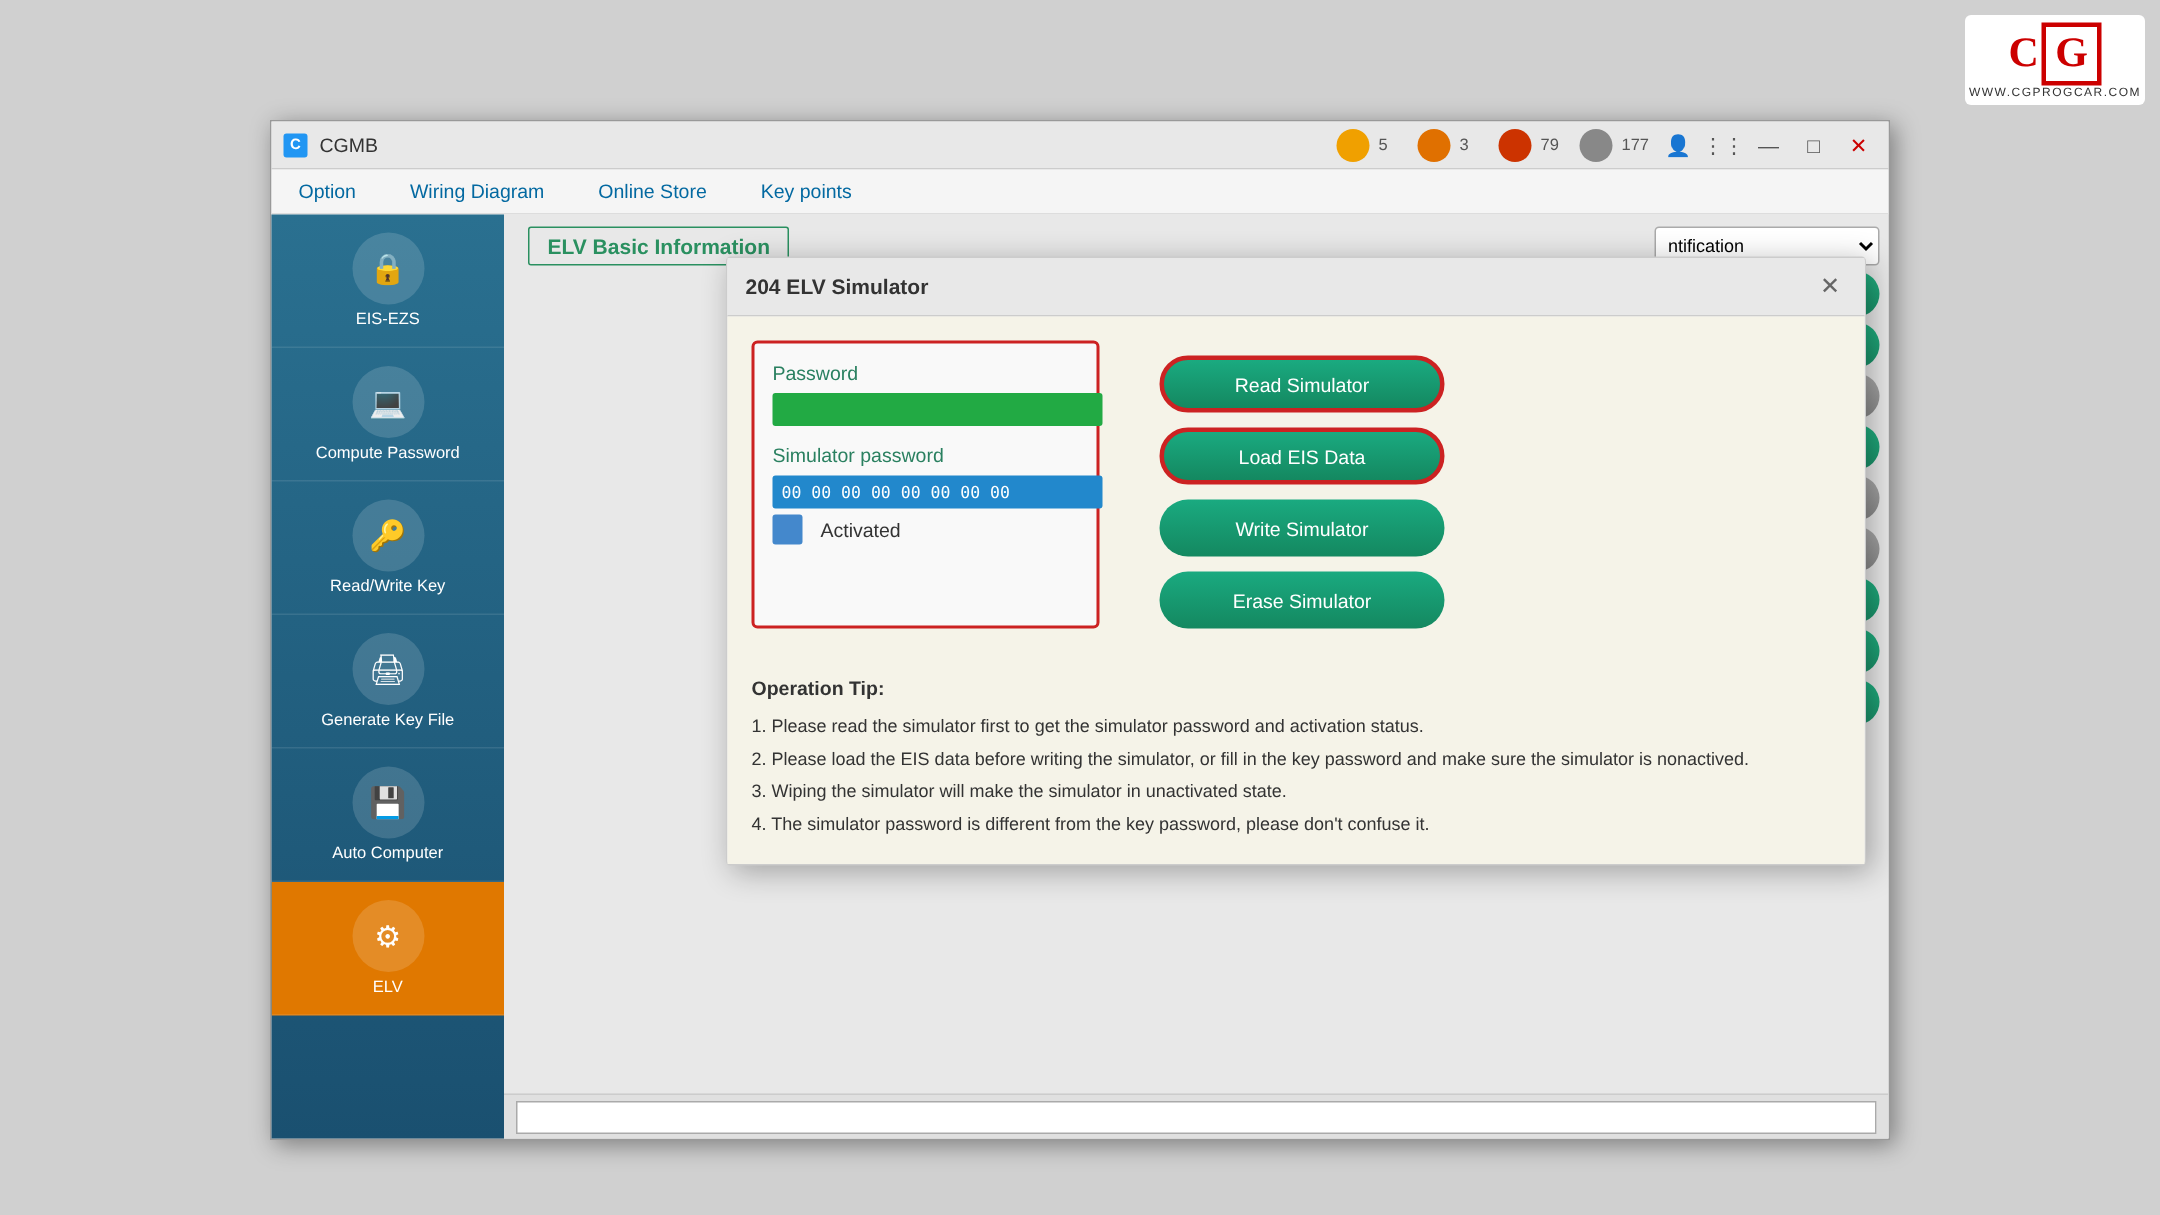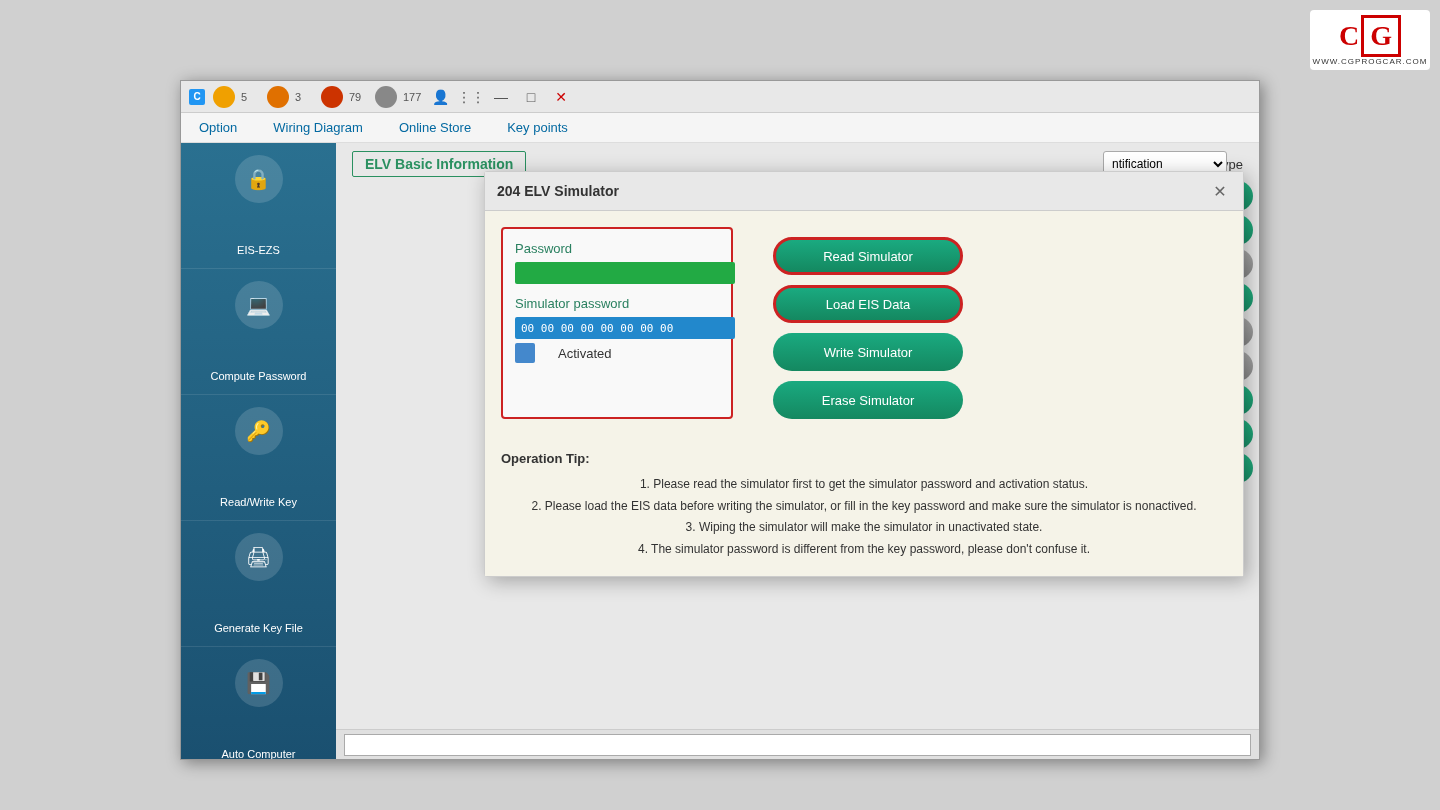--- a/index.html
+++ b/index.html
@@ -180,21 +180,20 @@
       display: flex;
       align-items: center;
       justify-content: center;
       margin-bottom: 4px;
       font-size: 20px;
     }
     .sidebar-label {
       font-size: 11px;
       text-align: center;
       color: white;
-      margin-top: 37px;
     }
 
     
     .right-panel {
       flex: 1;
       background: #e8e8e8;
       position: relative;
       overflow: hidden;
     }
 
@@ -224,21 +223,21 @@
       position: absolute;
       right: 0;
       top: 0;
       width: 160px;
       padding: 8px 4px;
       display: flex;
       flex-direction: column;
       gap: 4px;
     }
     .elv-type-select {
-      width: 124px;
+      width: 150px;
       height: 26px;
       border: 1px solid #aaa;
       border-radius: 3px;
       background: white;
       font-size: 12px;
       padding: 2px 4px;
     }
     .right-btn {
       width: 150px;
       height: 30px;
@@ -328,21 +327,21 @@
       align-items: center;
       padding: 0 6px;
       font-size: 11px;
       color: white;
       font-family: monospace;
       margin-bottom: 4px;
     }
     .activated-row {
       display: flex;
       align-items: center;
-      gap: 23px;
+      gap: 12px;
     }
     .activated-checkbox {
       width: 20px;
       height: 20px;
       background: #4488cc;
       border-radius: 2px;
     }
     .activated-label {
       font-size: 13px;
       color: #333;
@@ -383,21 +382,20 @@
     .tips-title {
       font-size: 13px;
       font-weight: 600;
       color: #333;
       margin-bottom: 8px;
     }
     .tips-list {
       font-size: 12px;
       color: #333;
       line-height: 1.8;
-      text-align: center;
     }
 
     
     .watermark {
       position: absolute;
       top: 50%;
       left: 50%;
       transform: translate(-50%, -60%) rotate(-20deg);
       font-size: 32px;
       color: rgba(100, 150, 200, 0.3);
@@ -438,20 +436,21 @@
   </div>
   <div class="cg-url">WWW.CGPROGCAR.COM</div>
 </div>
 
 <div class="app-window">
 
   <div class="title-bar">
     <div class="title-bar-icon">
       <span>C</span>
     </div>
+    <span class="title-bar-text">CGMB</span>
     <div class="title-bar-controls">
       <div class="status-dot dot-yellow"></div>
       <span class="status-num">5</span>
       <div class="status-dot dot-orange"></div>
       <span class="status-num">3</span>
       <div class="status-dot dot-red"></div>
       <span class="status-num">79</span>
       <div class="status-dot dot-gray"></div>
       <span class="status-num">177</span>
       <div class="title-btn">👤</div>

